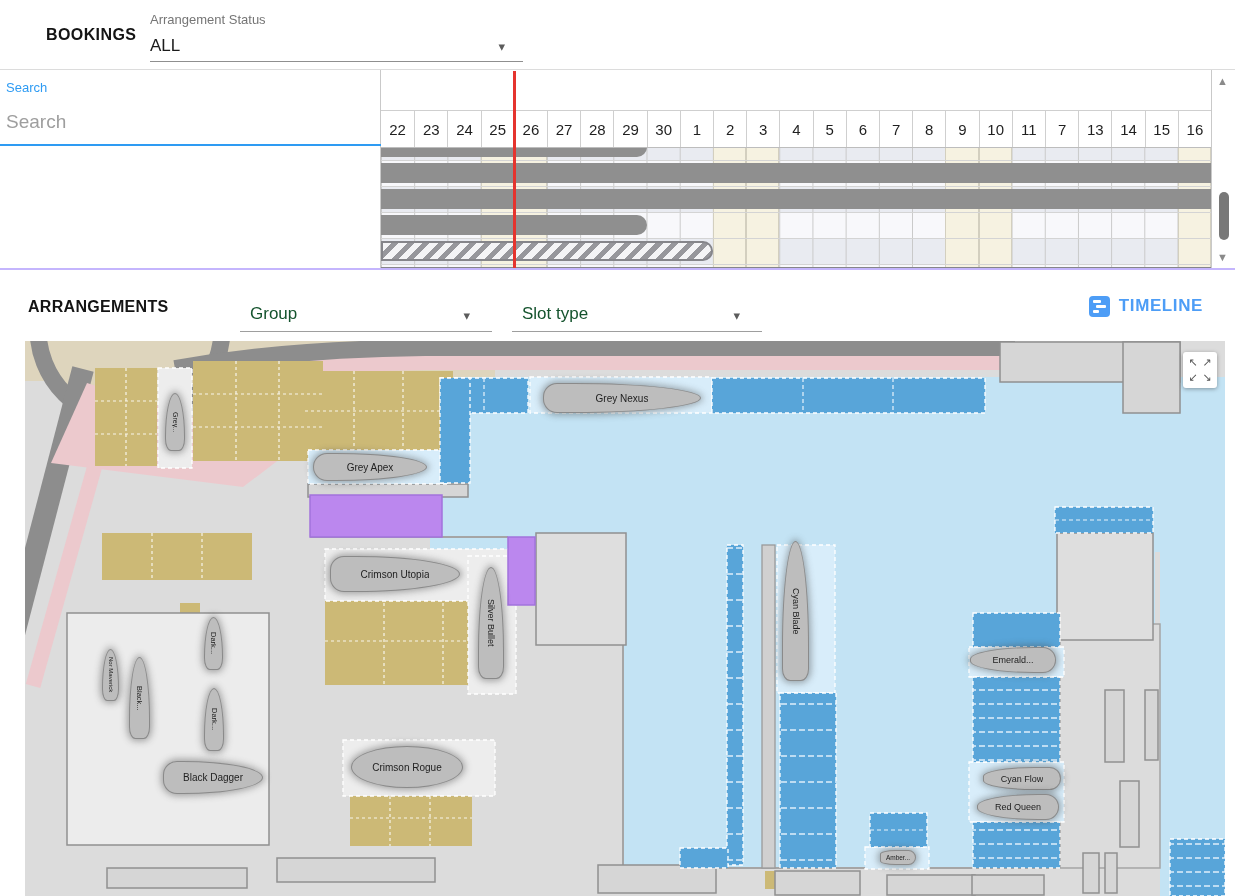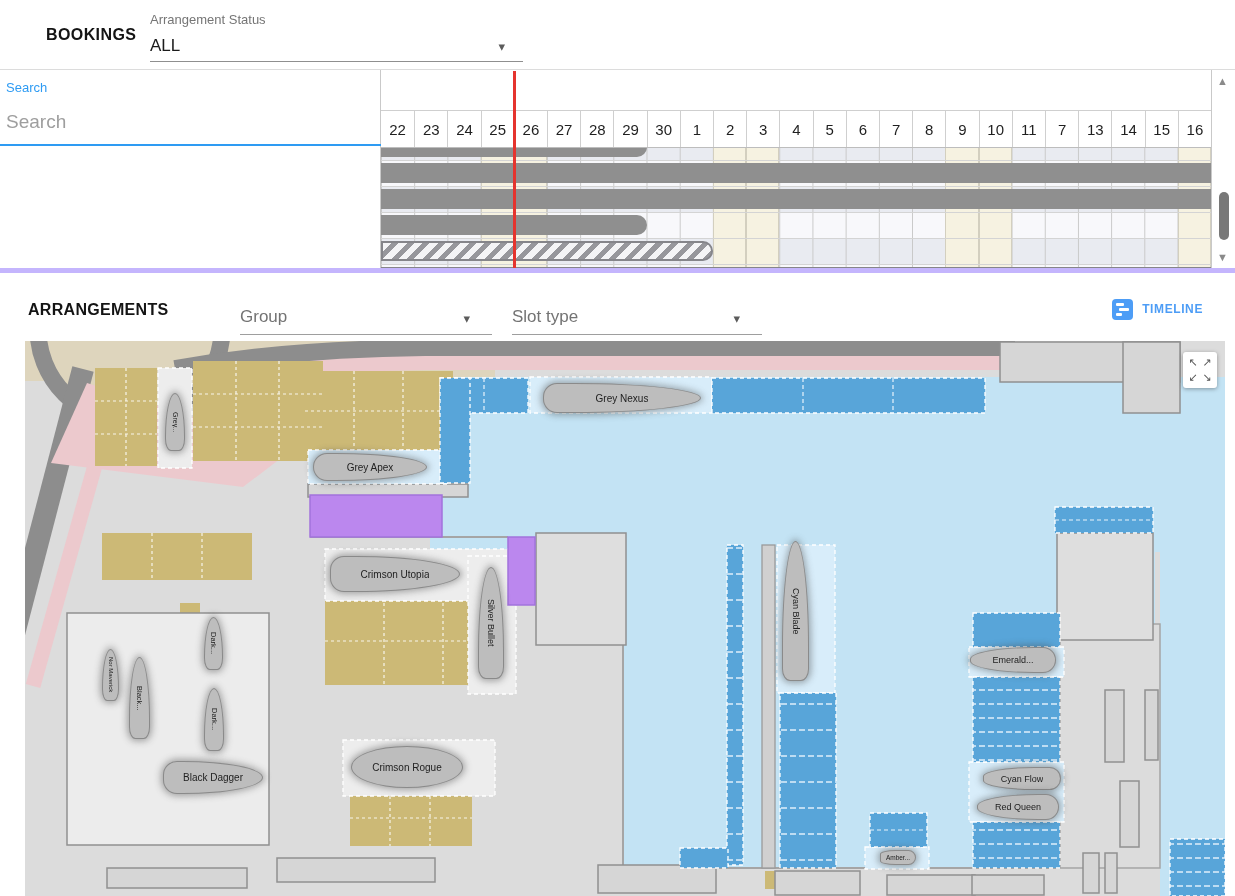--- a/index.html
+++ b/index.html
@@ -62,37 +62,37 @@
   
   .scroll-gutter{position:absolute;left:1211px;top:70px;width:24px;height:198px;background:#fff;
     border-left:1px solid #c9c9c9;box-sizing:border-box;z-index:6;}
   .scroll-up,.scroll-down{position:absolute;left:5px;font-size:11px;color:#8a8a8a;cursor:pointer;}
   .scroll-up{top:5px;} .scroll-down{bottom:5px;}
   .scroll-thumb{position:absolute;left:7px;top:122px;width:10px;height:48px;background:#787878;
     border-radius:5px;cursor:grab;}
 
   
   .arr-bar{position:absolute;top:268px;left:0;width:1235px;height:73px;background:#fff;
-    border-top:5px solid #c4b5fd;box-sizing:border-box;z-index:8;}
+    border-top:2px solid #c4b5fd;box-sizing:border-box;z-index:8;}
   .arr-title{position:absolute;left:28px;top:28px;font-size:16px;font-weight:bold;
     letter-spacing:.3px;color:#141414;}
   .arr-select{position:absolute;top:22px;height:40px;cursor:pointer;}
-  .arr-select .sel-text{position:absolute;left:0;top:12px;font-size:17px;color:#737373;}
+  .arr-select .sel-text{position:absolute;left:10px;top:12px;font-size:17px;color:#14532d;}
   .arr-select .sel-underline{position:absolute;left:0;bottom:0;width:100%;height:1px;background:#9e9e9e;}
   .arr-select .sel-caret{position:absolute;right:22px;top:16px;}
   .sel-group{left:240px;width:252px;}
   .sel-slot{left:512px;width:250px;}
   .timeline-btn{position:absolute;right:32px;top:23px;height:26px;display:flex;align-items:center;
     gap:9px;cursor:pointer;}
   .tl-icon{width:21px;height:21px;border-radius:4px;position:relative;}
   .tl-icon i{position:absolute;background:#fff;height:3px;border-radius:1px;}
   .tl-icon .b1{left:4px;top:4px;width:8px;}
   .tl-icon .b2{left:7px;top:9px;width:10px;}
   .tl-icon .b3{left:4px;top:14px;width:6px;}
-  .tl-label{font-size:12px;font-weight:bold;letter-spacing:.6px;}
+  .tl-label{font-size:17px;font-weight:bold;letter-spacing:.6px;}
 
   
   .map{position:absolute;top:341px;left:25px;width:1200px;height:555px;overflow:hidden;background:#dcdcdc;}
   .map svg{position:absolute;left:0;top:0;}
   .yacht{position:absolute;background:#bdbdbd;border:1.5px solid #8a8a8a;
     box-shadow:0 0 7px 2px rgba(70,70,70,.45);display:flex;align-items:center;justify-content:center;
     z-index:3;box-sizing:border-box;cursor:pointer;}
   .yacht .lbl{color:#222;white-space:nowrap;overflow:hidden;}
   .bow-right{border-radius:14px 80% 80% 14px / 14px 50% 50% 14px;}
   .bow-left{border-radius:80% 14px 14px 80% / 50% 14px 14px 50%;}

